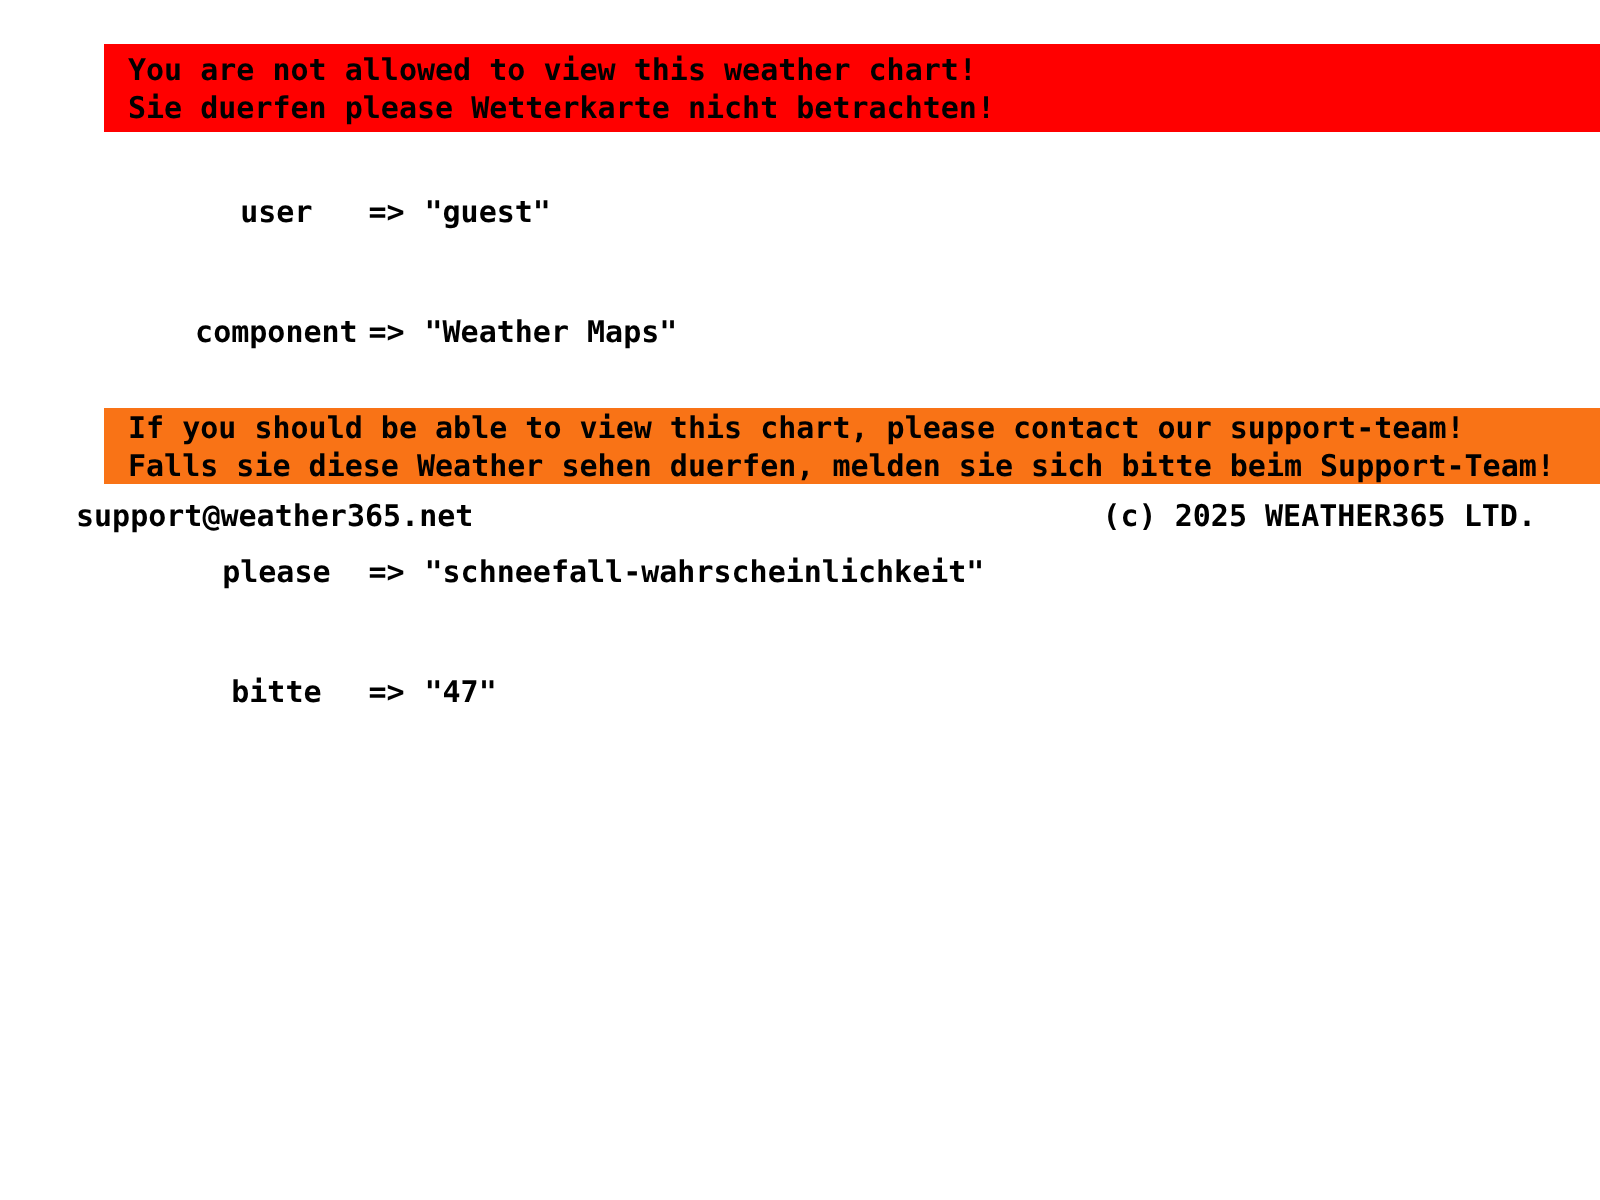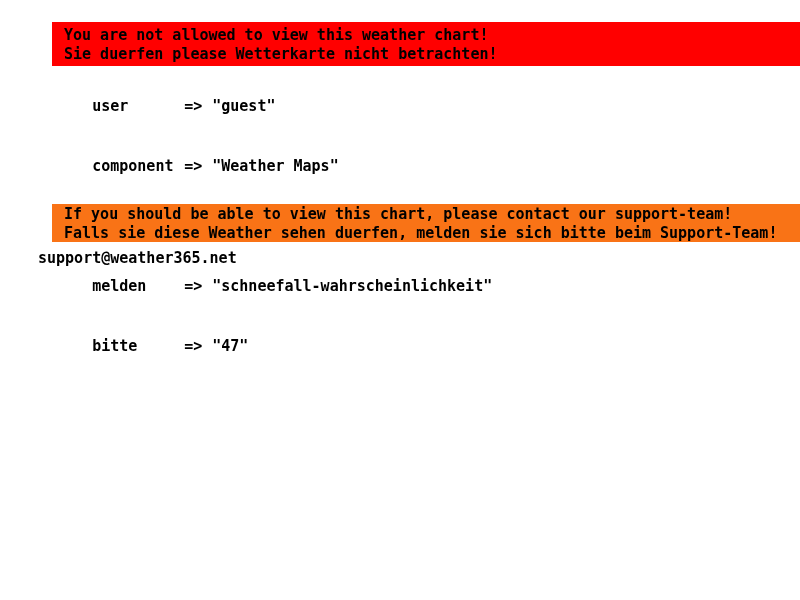--- a/index.html
+++ b/index.html
@@ -38,20 +38,21 @@
   .kv-block {
     position: absolute;
     left: 38px;
     top: 76px;
     line-height: 20px;
   }
   .kv-row { white-space: pre; }
   .kv-key {
     display: inline-block;
     width: 92px;
+    text-align: center;
   }
   .kv-arrow { display: inline-block; }
   .kv-value {
     display: inline-block;
     margin-left: 10px;
   }
   .footer {
     position: absolute;
     left: 38px;
     top: 248px;
@@ -75,29 +76,30 @@
     <div class="kv-row">
       <span class="kv-key">user</span><span class="kv-arrow">=&gt;</span><span class="kv-value">"guest"</span>
     </div>
     <div class="kv-row">
       <span class="kv-key">component</span><span class="kv-arrow">=&gt;</span><span class="kv-value">"Weather Maps"</span>
     </div>
     <div class="kv-row">
       <span class="kv-key">map</span><span class="kv-arrow">=&gt;</span><span class="kv-value">"0007"</span>
     </div>
     <div class="kv-row">
-      <span class="kv-key">melden</span><span class="kv-arrow">=&gt;</span><span class="kv-value">"schneefall-wahrscheinlichkeit"</span>
+      <span class="kv-key">please</span><span class="kv-arrow">=&gt;</span><span class="kv-value">"schneefall-wahrscheinlichkeit"</span>
     </div>
     <div class="kv-row">
       <span class="kv-key">bitte</span><span class="kv-arrow">=&gt;</span><span class="kv-value">"47"</span>
     </div>
   </div>
 
   <div class="banner banner-support">
     <div>If you should be able to view this chart, please contact our support-team!</div>
     <div>Falls sie diese Weather sehen duerfen, melden sie sich bitte beim Support-Team!</div>
   </div>
 
   <div class="footer">
     <span>support@weather365.net</span>
+    <span>(c) 2025 WEATHER365 LTD.</span>
   </div>
 
 </div>
 
 </body></html>

